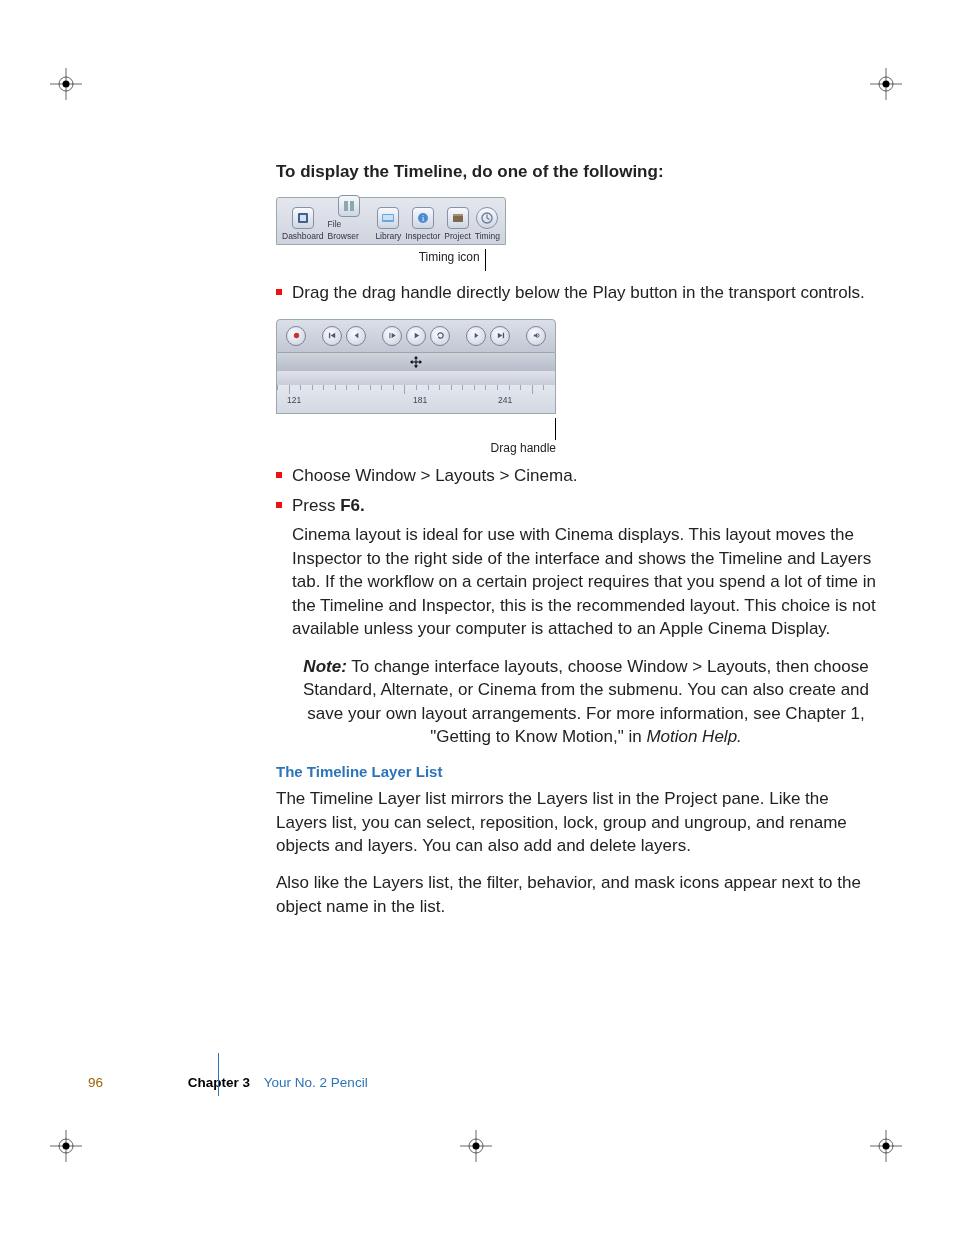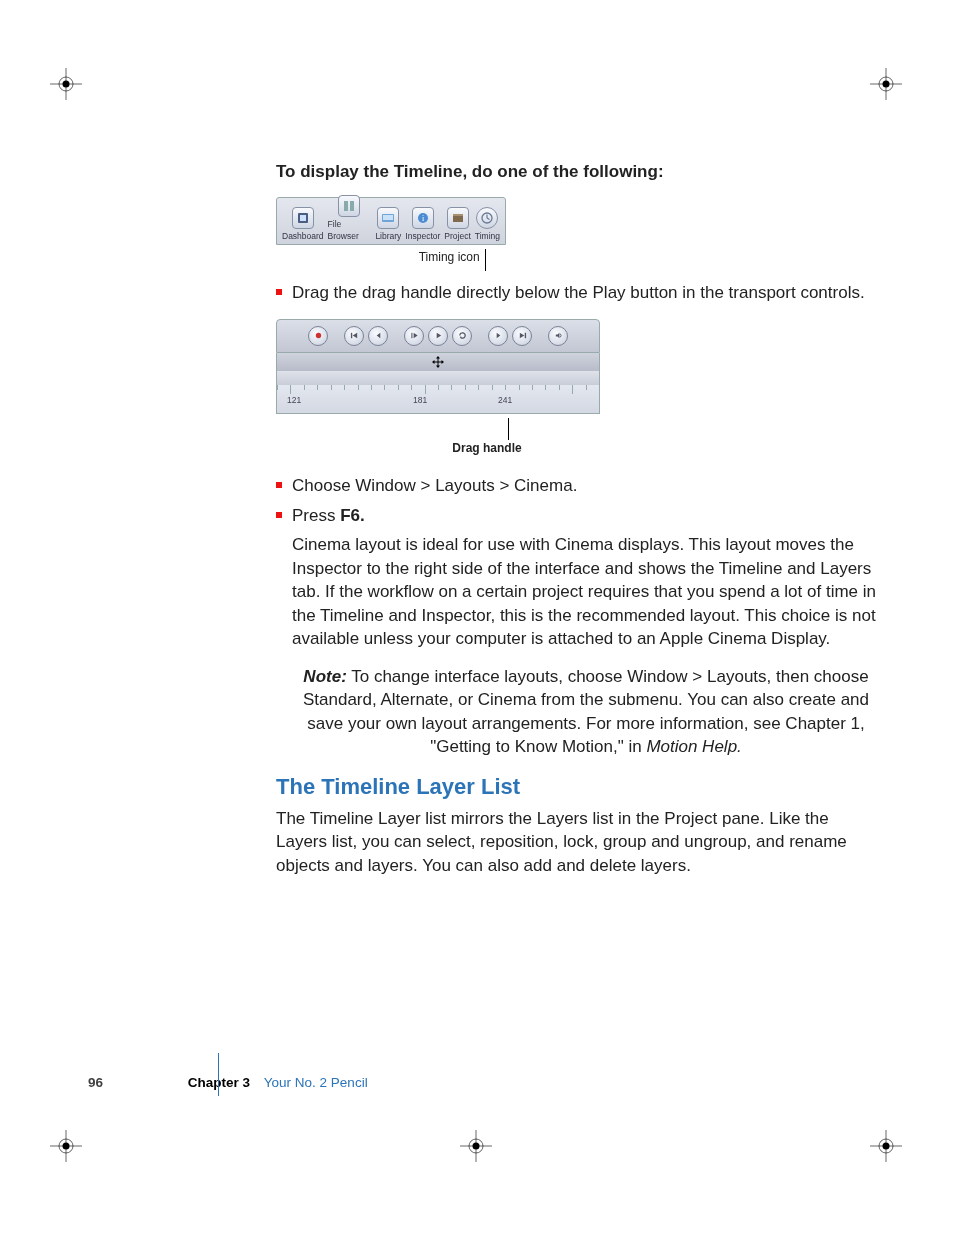--- a/index.html
+++ b/index.html
@@ -51,33 +51,33 @@
 }
 .content-indent {
   margin-left: 146px;
 }
 .para {
   margin: 0 0 14px 0;
 }
 .section-title {
   color: #2c74b8;
   font-weight: 600;
-  font-size: 22px;
+  font-size: 15px;
   margin: 14px 0 4px 0;
 }
 .footer {
   position: absolute;
   left: 88px;
   top: 1075px;
   width: 800px;
   font-size: 13.5px;
 }
 .footer .pg {
-  font-weight: 700;
-  color: #404040;
+  font-weight: 400;
+  color: #a16207;
   display: inline-block;
   width: 38px;
 }
 .footer .rule {
   display: inline-block;
   width: 1px;
   height: 43px;
   background: #2c74b8;
   vertical-align: -4px;
   margin-right: 16px;
@@ -133,22 +133,22 @@
 }
 .callout .line {
   display: inline-block;
   width: 1px;
   height: 22px;
   background: #000;
   vertical-align: top;
   margin-left: 2px;
 }
 .fig2 {
-  margin: 14px 0 18px 146px;
-  width: 324px;
+  margin: 14px 0 8px 146px;
+  width: 280px;
 }
 .transport {
   border: 1px solid #9aa;
   background: linear-gradient(#dbdfe8,#c2c7d3);
   border-radius: 4px 4px 0 0;
   height: 32px;
   display: flex;
   align-items: center;
   justify-content: center;
   gap: 4px;
@@ -422,21 +422,21 @@
           <span class="tick"></span>
           <span class="tick"></span>
           <span class="tick"></span>
         <span class="tick major"></span>
           <span class="tick"></span>
       </div>
       <span class="lbl" style="left:10px;">121</span>
       <span class="lbl" style="left:136px;">181</span>
       <span class="lbl" style="left:221px;">241</span>
     </div>
-    <div class="callout" style="text-align:center; margin-left:98px;font-weight:bold;">
+    <div class="callout" style="text-align:right; margin-left:98px;">
       <span style="display:inline-block; width:1px; height:22px; background:#000; vertical-align:top; margin-left:42px;"></span><br>
       <span style="display:inline-block; margin-top:-2px;">Drag handle</span>
     </div>
   </div>
 
   <div class="content-indent">
     <div class="bullet-row">
       <span class="sq"></span>
       <span class="txt">Choose Window &gt; Layouts &gt; Cinema.</span>
     </div>
@@ -449,20 +449,21 @@
     </div>
 
     <p class="para" style="margin-top:6px; margin-left:16px;">Cinema layout is ideal for use with Cinema displays. This layout moves the Inspector to the right side of the interface and shows the Timeline and Layers tab. If the workflow on a certain project requires that you spend a lot of time in the Timeline and Inspector, this is the recommended layout. This choice is not available unless your computer is attached to an Apple Cinema Display.</p>
 
     <p class="para" style="margin-left:16px;text-align:center;">
       <span class="emph"><strong>Note:</strong></span><span>  To change interface layouts, choose Window &gt; Layouts, then choose Standard, Alternate, or Cinema from the submenu. You can also create and save your own layout arrangements. For more information, see Chapter 1, "Getting to Know Motion," in </span><span class="emph">Motion Help.</span>
     </p>
 
     <div class="section-title">The Timeline Layer List</div>
     <p class="para">The Timeline Layer list mirrors the Layers list in the Project pane. Like the Layers list, you can select, reposition, lock, group and ungroup, and rename objects and layers. You can also add and delete layers.</p>
+    <p class="para">Also like the Layers list, the filter, behavior, and mask icons appear next to the object name in the list.</p>
   </div>
 
 </div>
 
 <div class="footer">
   <span class="pg">96</span>
   <span class="rule"></span>
   <span class="ch">Chapter 3</span>
   <span class="cht">Your No. 2 Pencil</span>
 </div>

